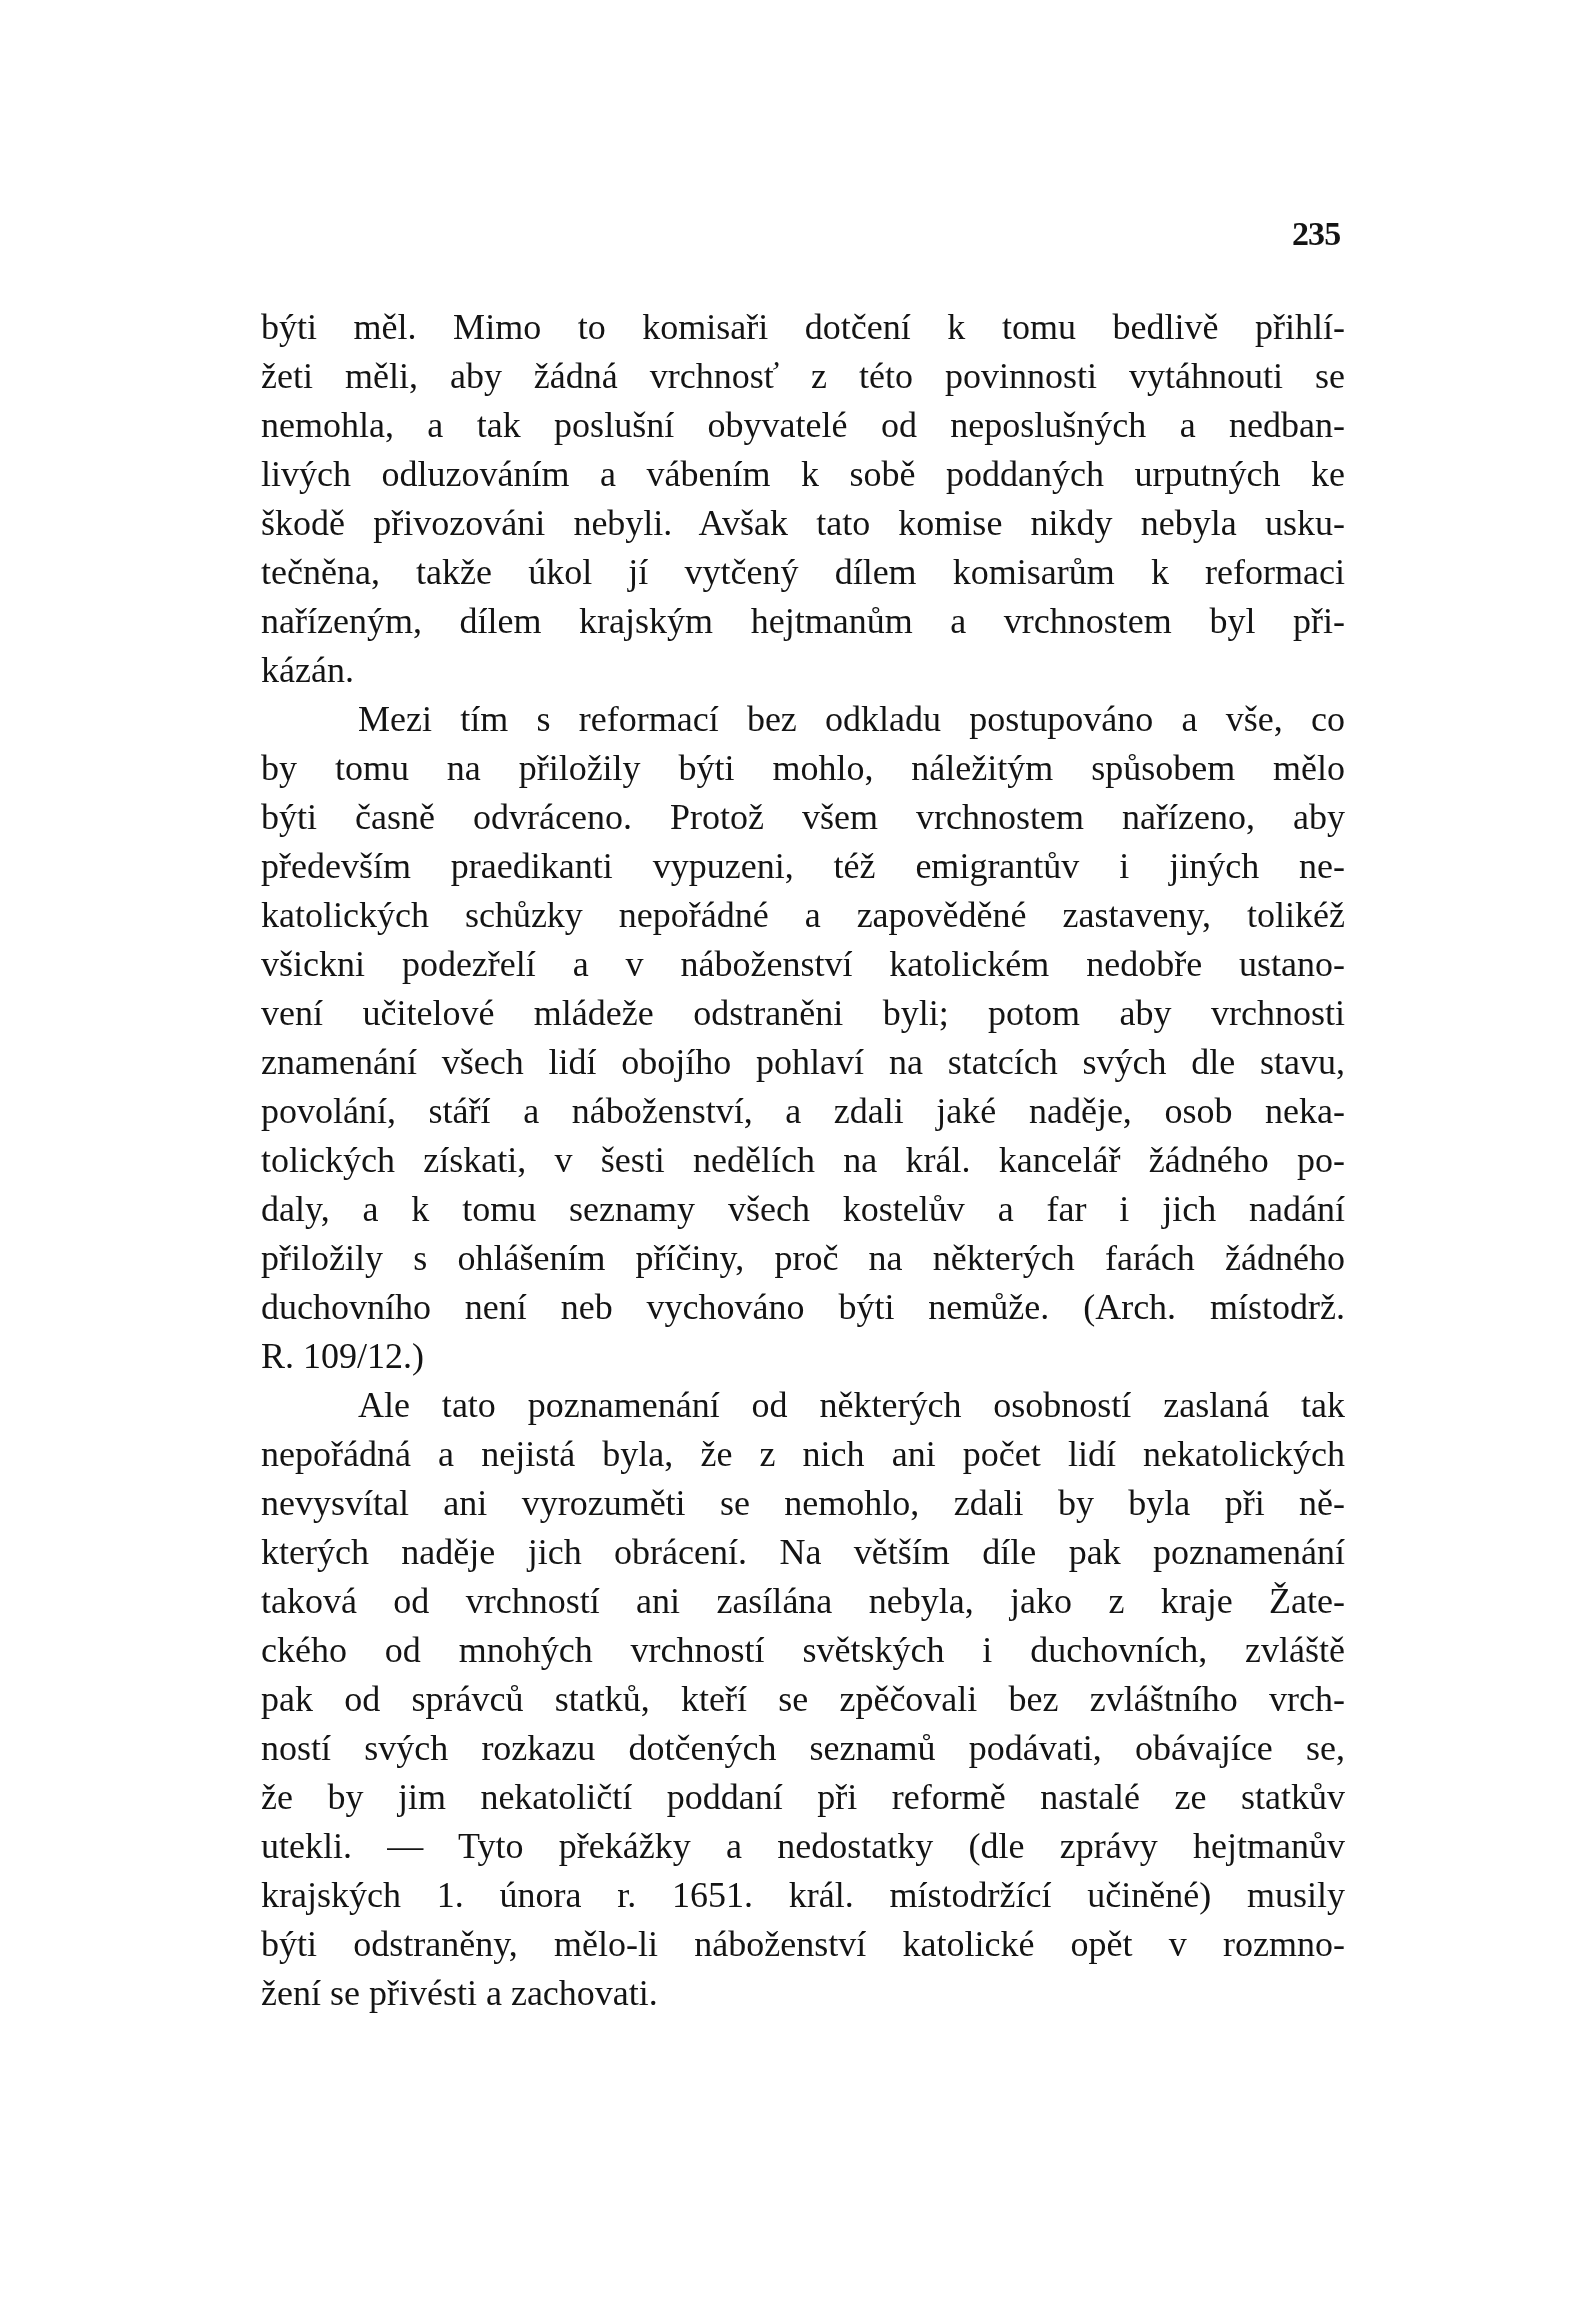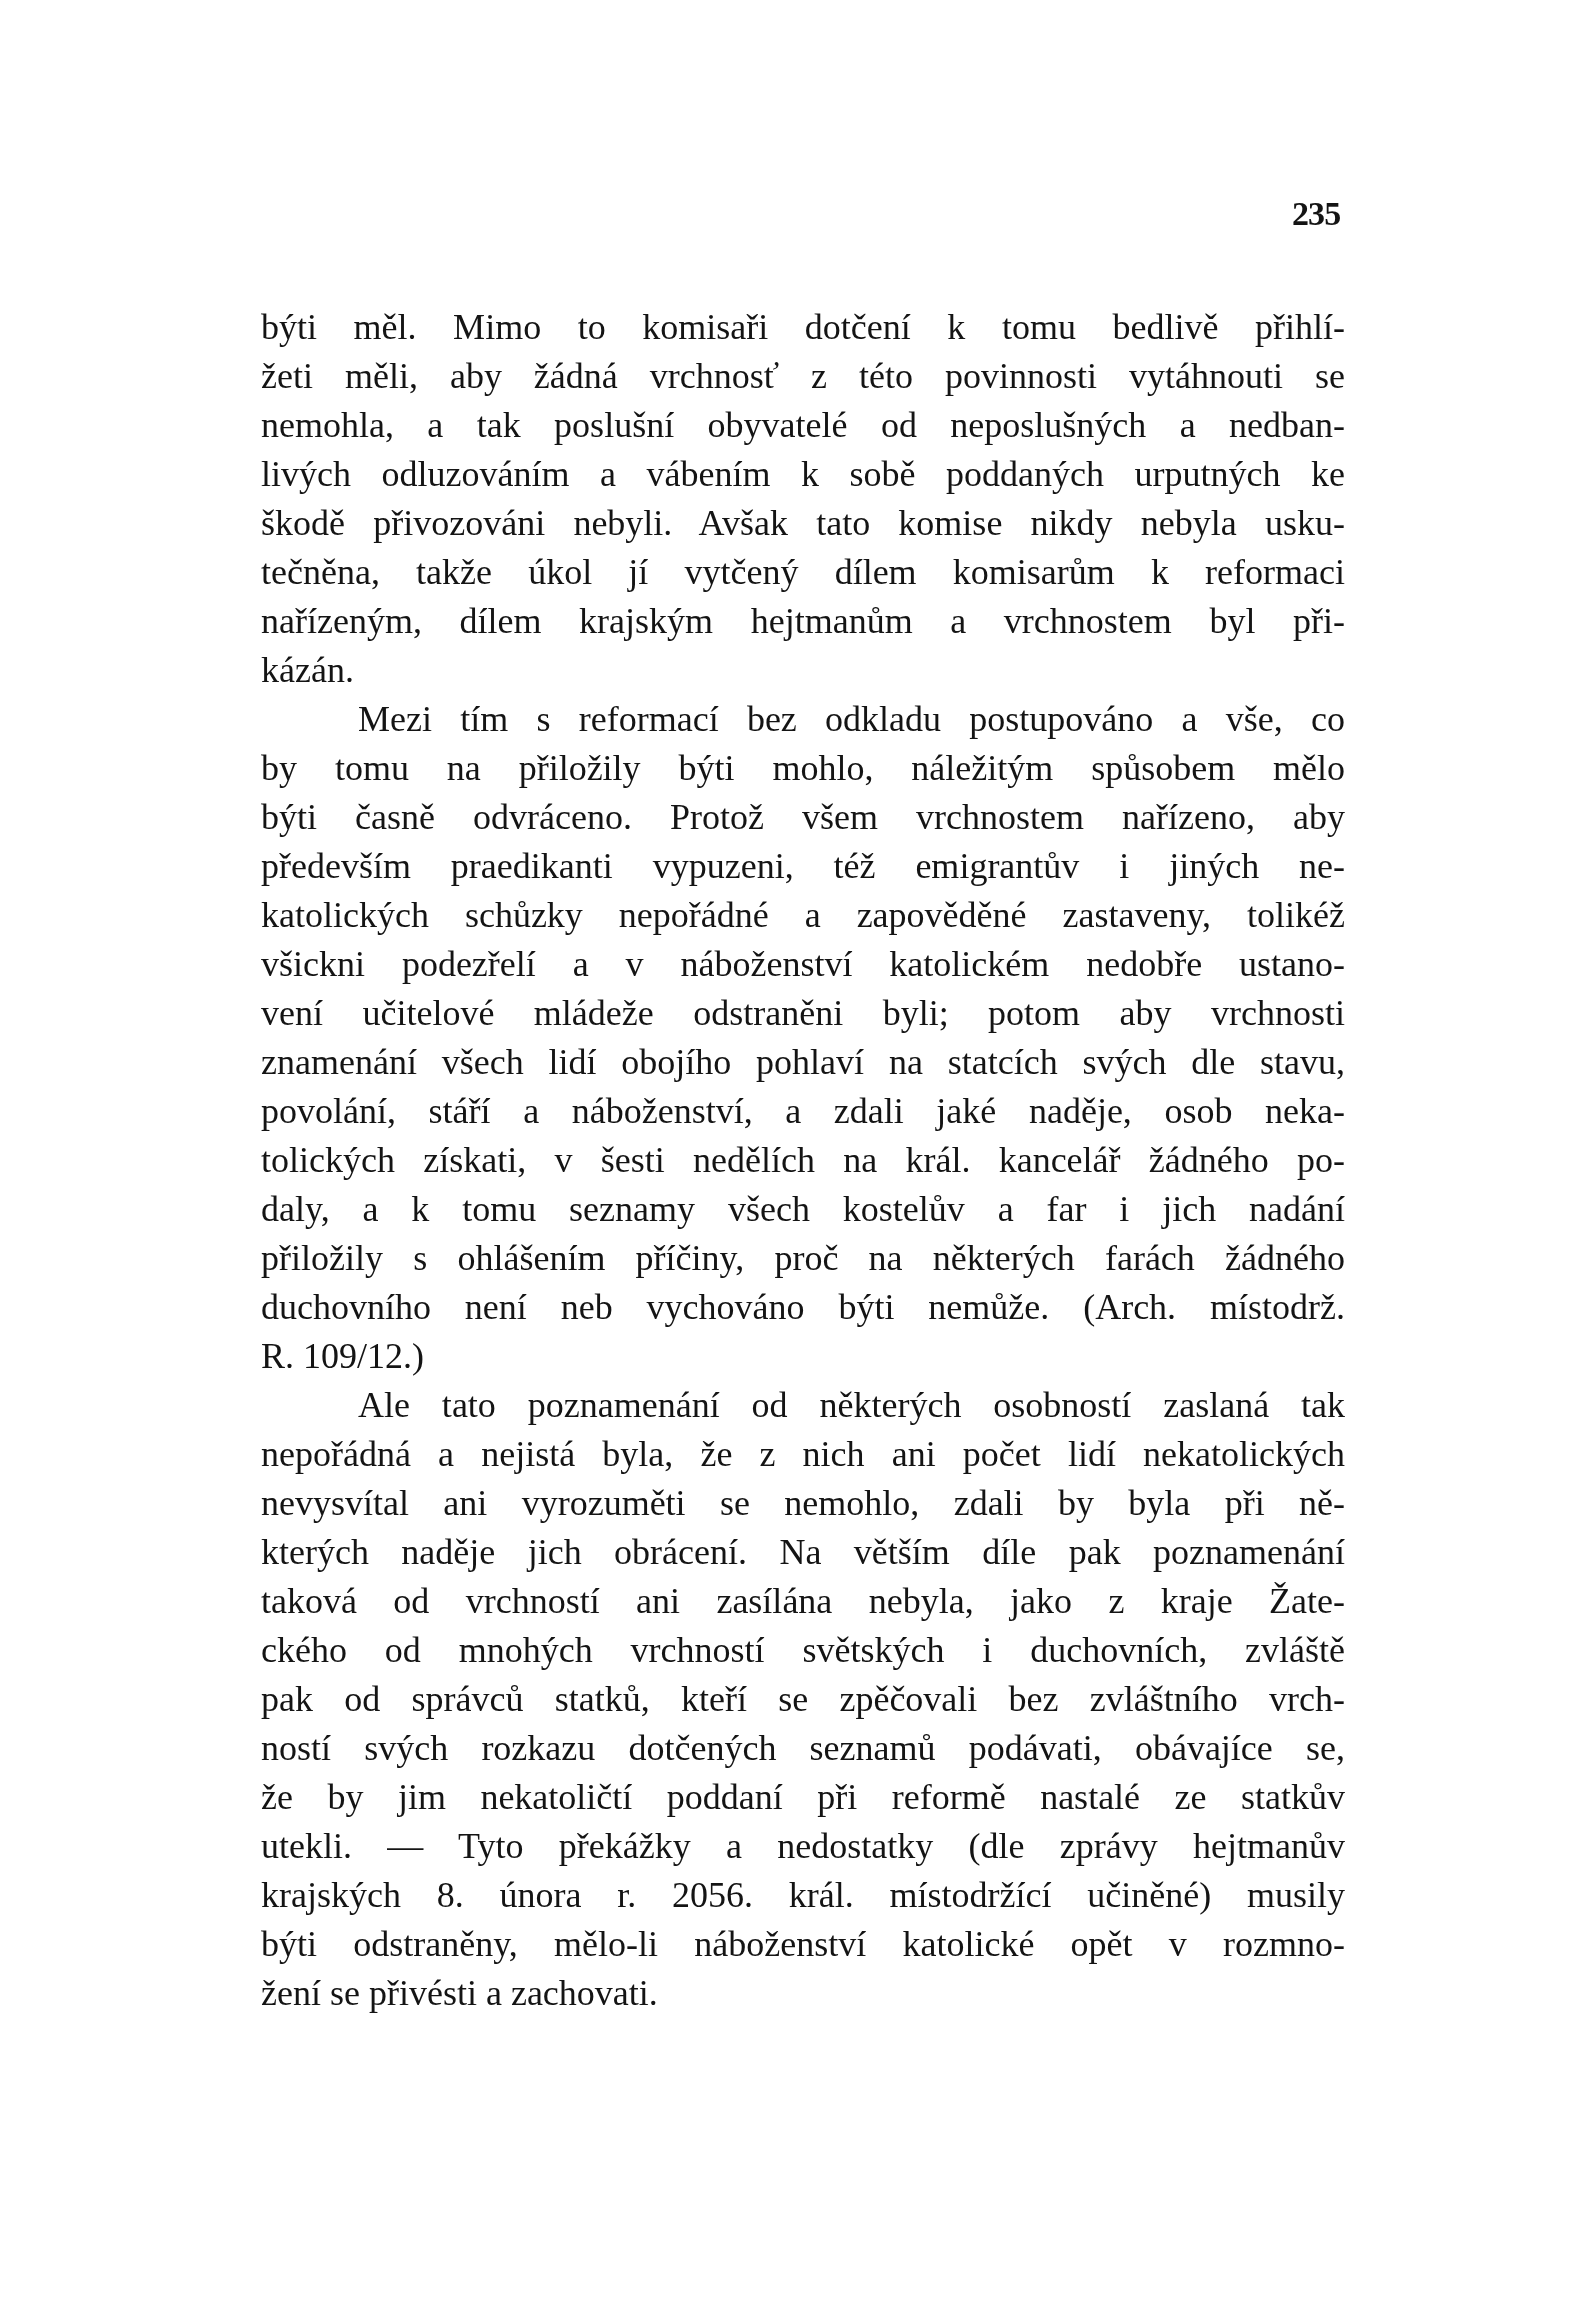--- a/index.html
+++ b/index.html
@@ -11,21 +11,21 @@
     width: 1592px;
     height: 2526px;
     position: relative;
     overflow: hidden;
     color: #141414;
     font-family: "Liberation Serif", "DejaVu Serif", serif;
   }
   .page-number {
     position: absolute;
     left: 1292px;
-    top: 197px;
+    top: 217px;
     width: 65px;
     font-size: 34px;
     line-height: 34px;
     font-weight: bold;
     letter-spacing: -0.9px;
     white-space: nowrap;
   }
   .text-block {
     position: absolute;
     left: 261px;
@@ -153,21 +153,21 @@
     <div class="line">
       <span class="line-inner">ností svých rozkazu dotčených seznamů podávati, obávajíce se,</span>
     </div>
     <div class="line">
       <span class="line-inner">že by jim nekatoličtí poddaní při reformě nastalé ze statkův</span>
     </div>
     <div class="line">
       <span class="line-inner">utekli. — Tyto překážky a nedostatky (dle zprávy hejtmanův</span>
     </div>
     <div class="line">
-      <span class="line-inner">krajských 8. února r. 2056. král. místodržící učiněné) musily</span>
+      <span class="line-inner">krajských 1. února r. 1651. král. místodržící učiněné) musily</span>
     </div>
     <div class="line">
       <span class="line-inner">býti odstraněny, mělo-li náboženství katolické opět v rozmno-</span>
     </div>
     <div class="line last">
       <span class="line-inner">žení se přivésti a zachovati.</span>
     </div>
   </div>
 
 

